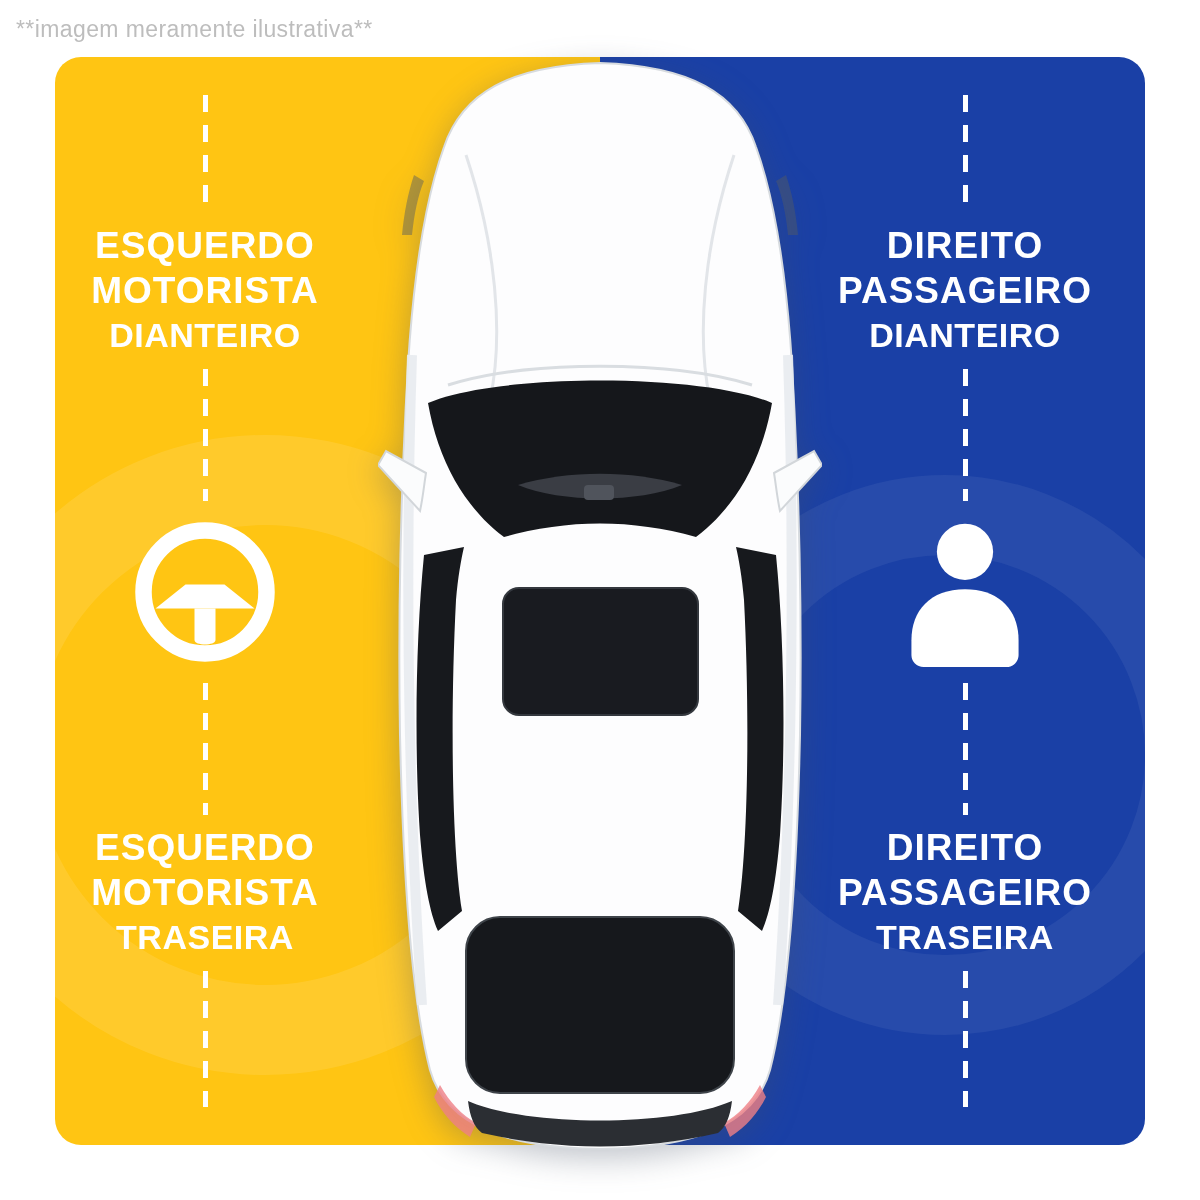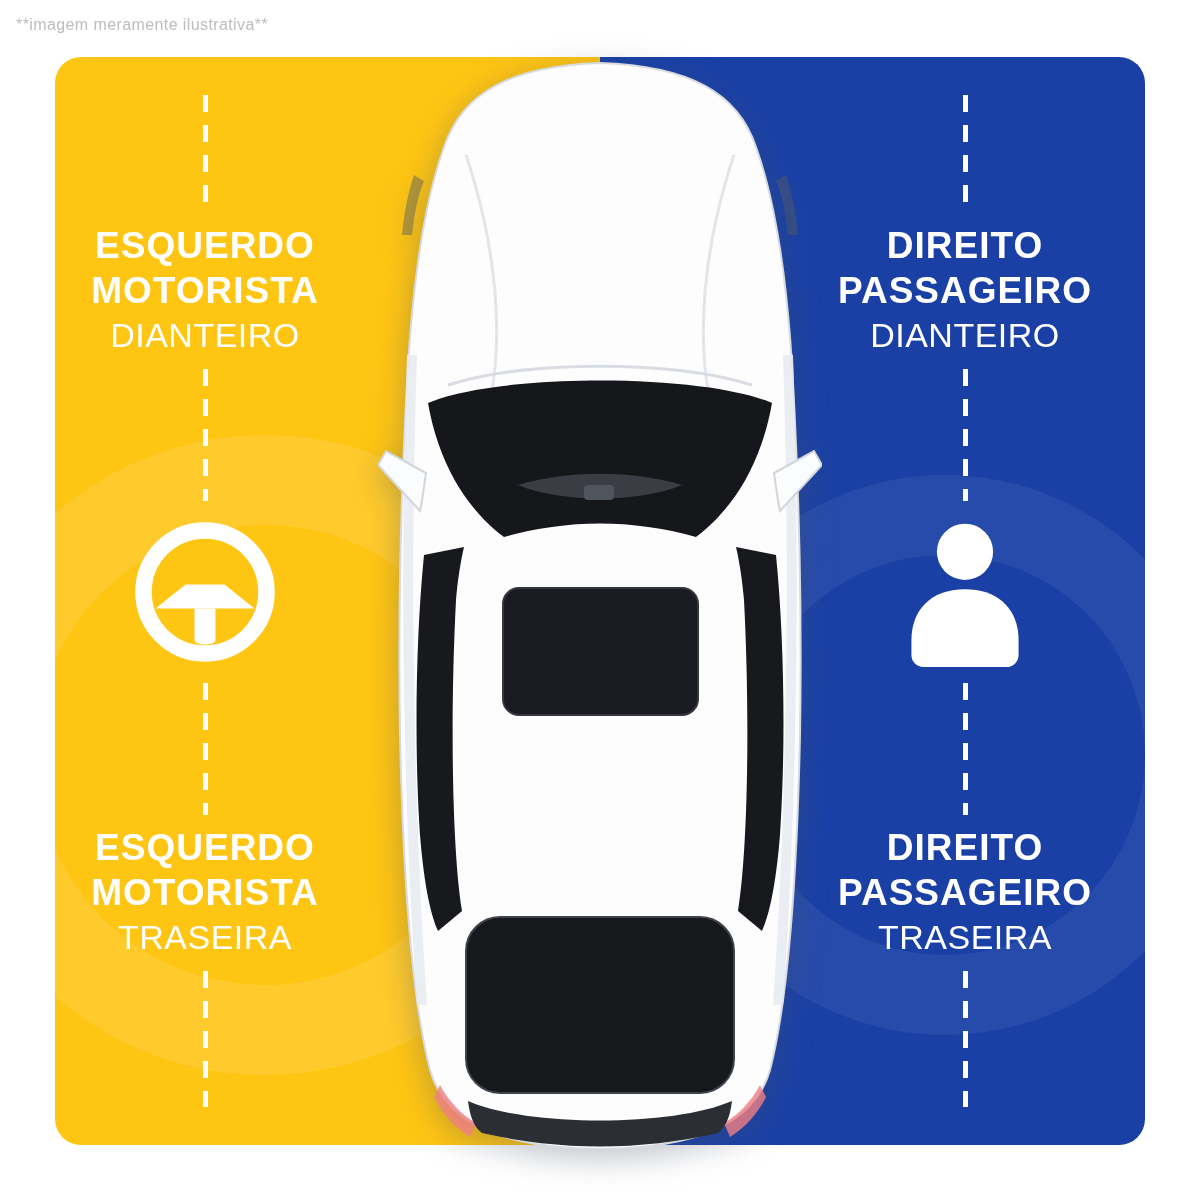--- a/index.html
+++ b/index.html
@@ -1,21 +1,21 @@
 <!DOCTYPE html>
 <html><head>
 <meta charset="utf-8">
 <style>
   html,body{margin:0;padding:0;background:#ffffff;}
   .page{
     position:relative;width:1200px;height:1200px;background:#ffffff;overflow:hidden;
     font-family:"Liberation Sans",sans-serif;
   }
   .disclaimer{
-    position:absolute;left:16px;top:16px;font-size:16px;letter-spacing:.4px;
+    position:absolute;left:16px;top:16px;font-size:23px;letter-spacing:.4px;
     color:#bdbdbd;font-weight:400;z-index:5;
   }
   .board{
     position:absolute;left:55px;top:57px;width:1090px;height:1088px;
     border-radius:26px;overflow:hidden;display:flex;z-index:1;
   }
   .panel{width:50%;height:100%;position:relative;}
   .wm{position:absolute;border-radius:50%;}
   .wm-left{width:460px;height:460px;left:-110px;bottom:70px;border:90px solid rgba(255,255,255,.10);}
   .wm-right{width:400px;height:400px;right:-80px;bottom:110px;border:80px solid rgba(255,255,255,.06);}
@@ -31,21 +31,21 @@
   .col-right{left:810px;}
   .dash{
     width:5px;
     background:repeating-linear-gradient(to bottom,#ffffff 0 17px,transparent 17px 30px);
   }
   .dash.f1{height:118px;}
   .dash.f2{height:136px;}
   .dash.grow{flex:1;}
   .label{text-align:center;color:#ffffff;padding:10px 0;}
   .label .b{font-weight:bold;font-size:37px;line-height:1.22;letter-spacing:1px;}
-  .label .r{font-weight:400;font-size:34px;line-height:1.34;letter-spacing:.5px;}
+  .label .r{font-weight:700;font-size:34px;line-height:1.34;letter-spacing:.5px;}
   .icon-wrap{height:182px;display:flex;align-items:center;justify-content:center;}
 </style>
 </head>
 <body>
 
 <div class="page">
 
   <div class="disclaimer" style="color: rgb(189, 189, 189);">**imagem meramente ilustrativa**</div>
 
   <div class="board">

